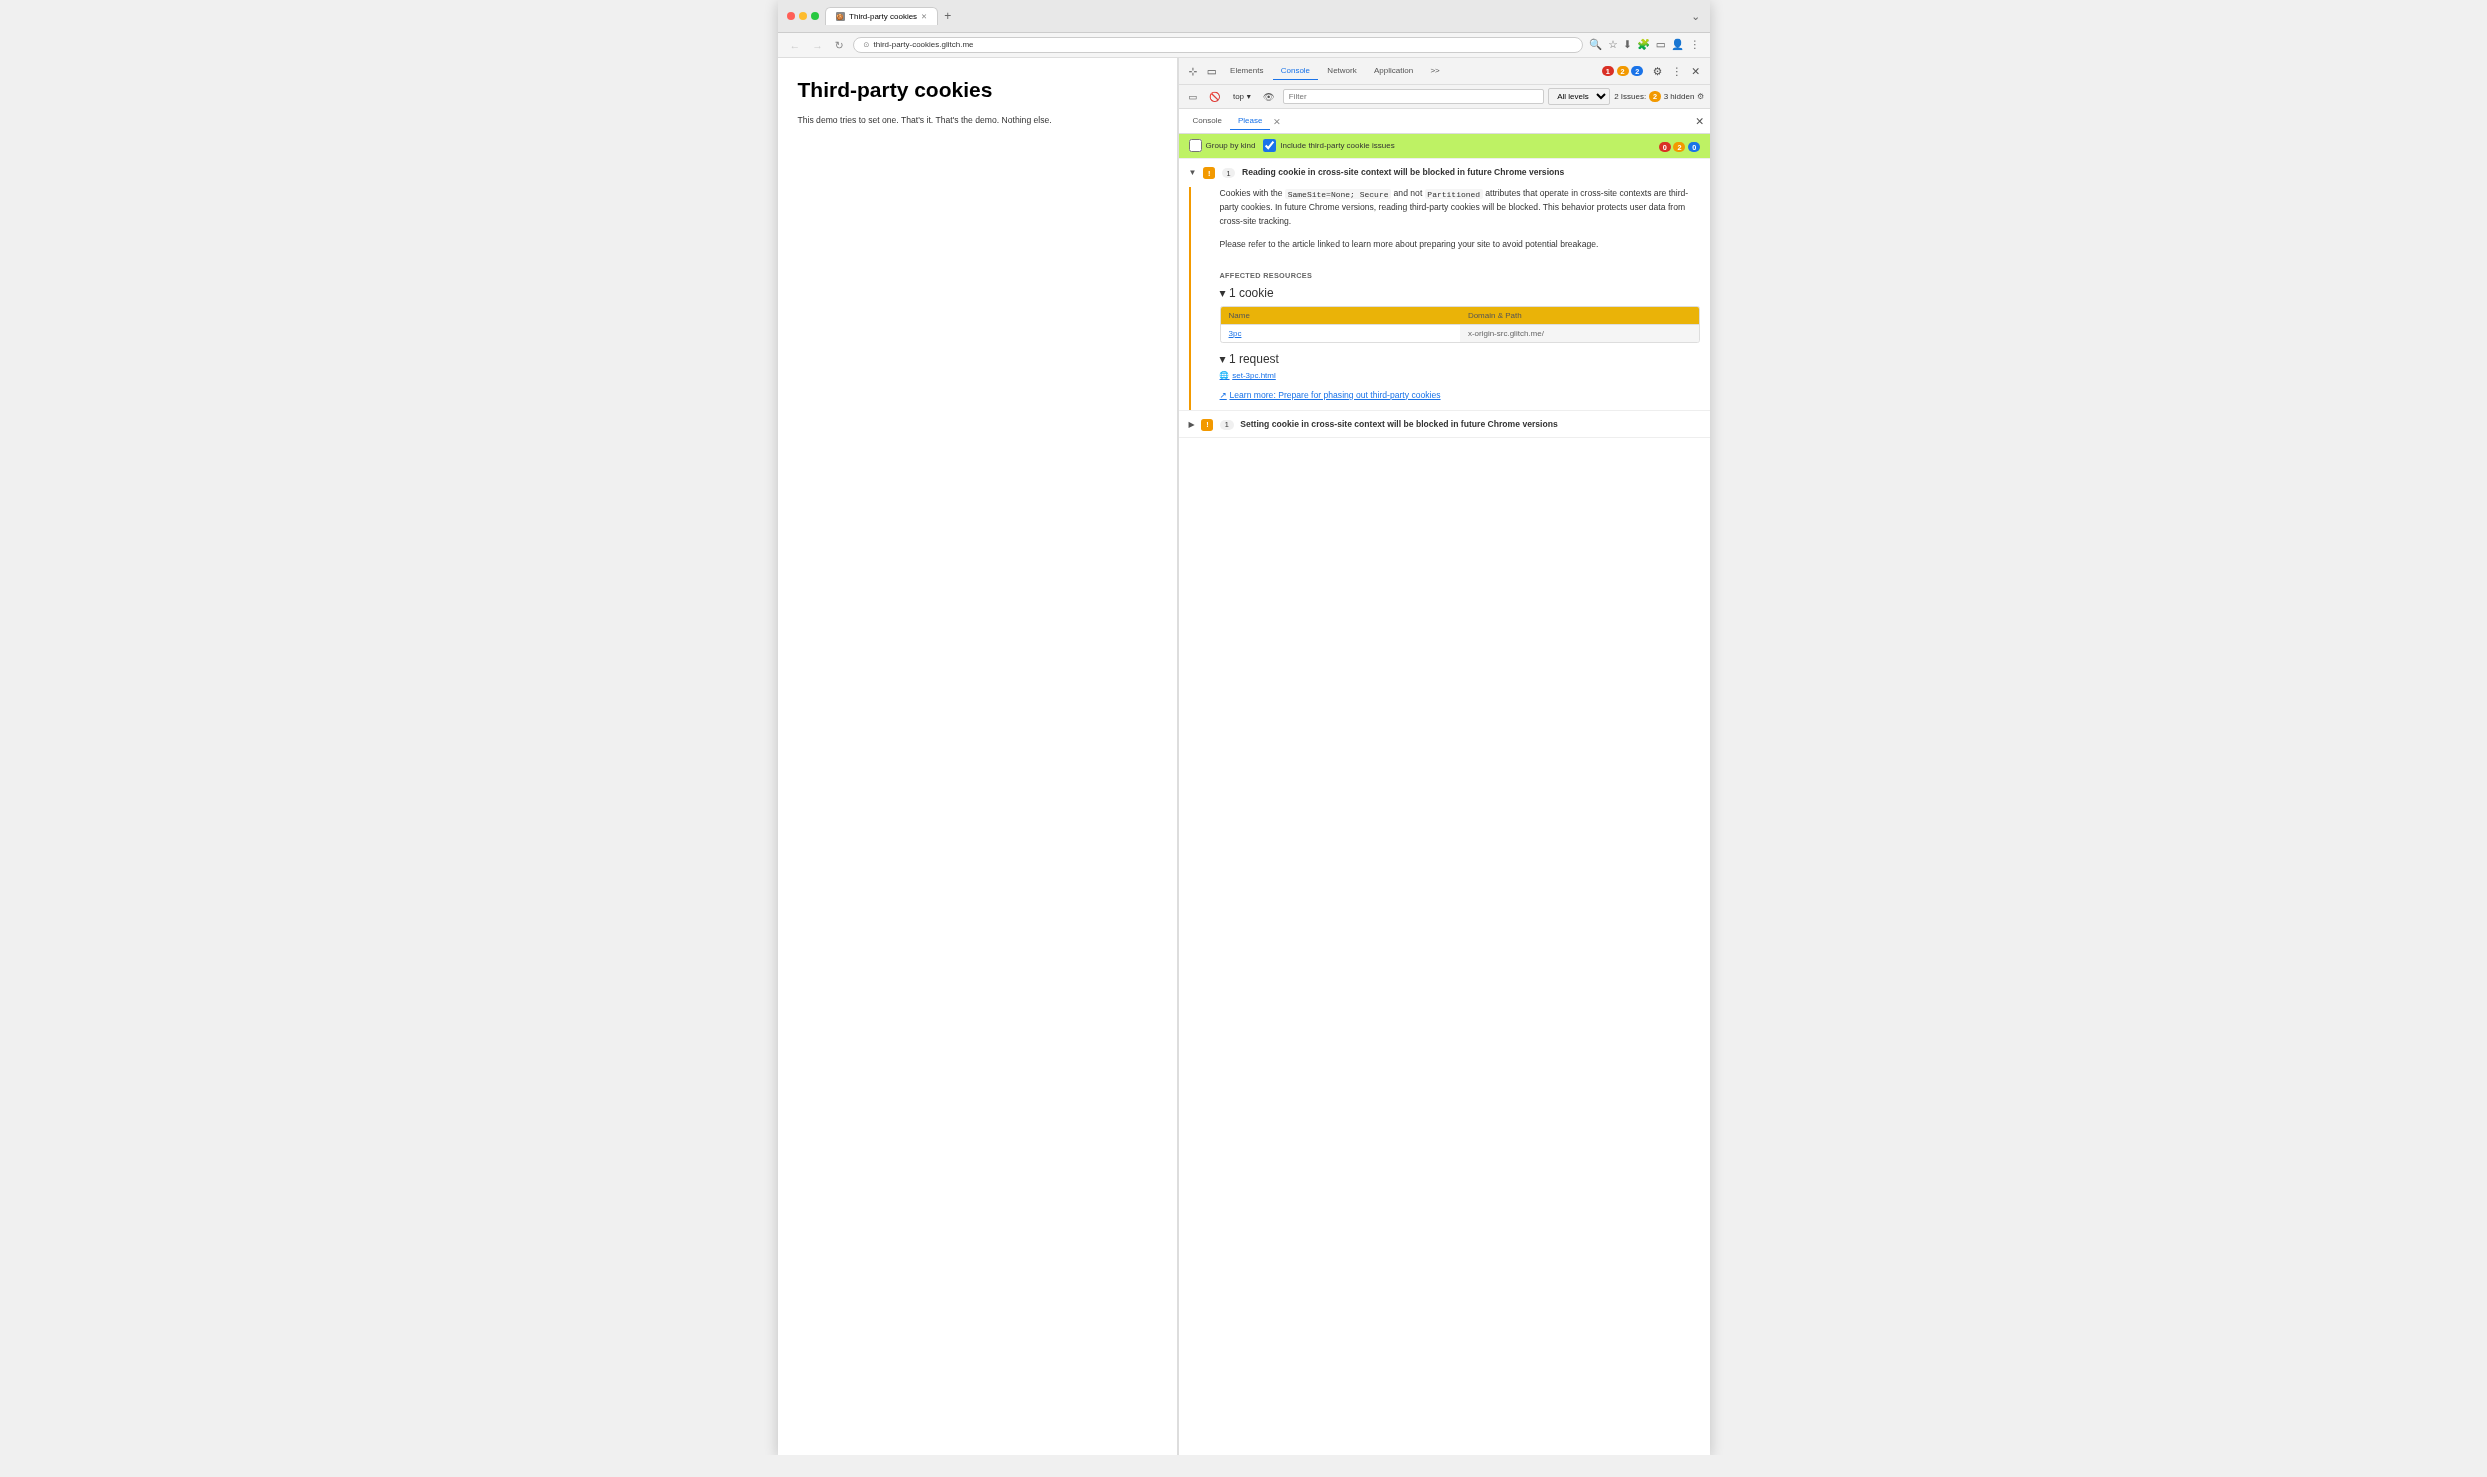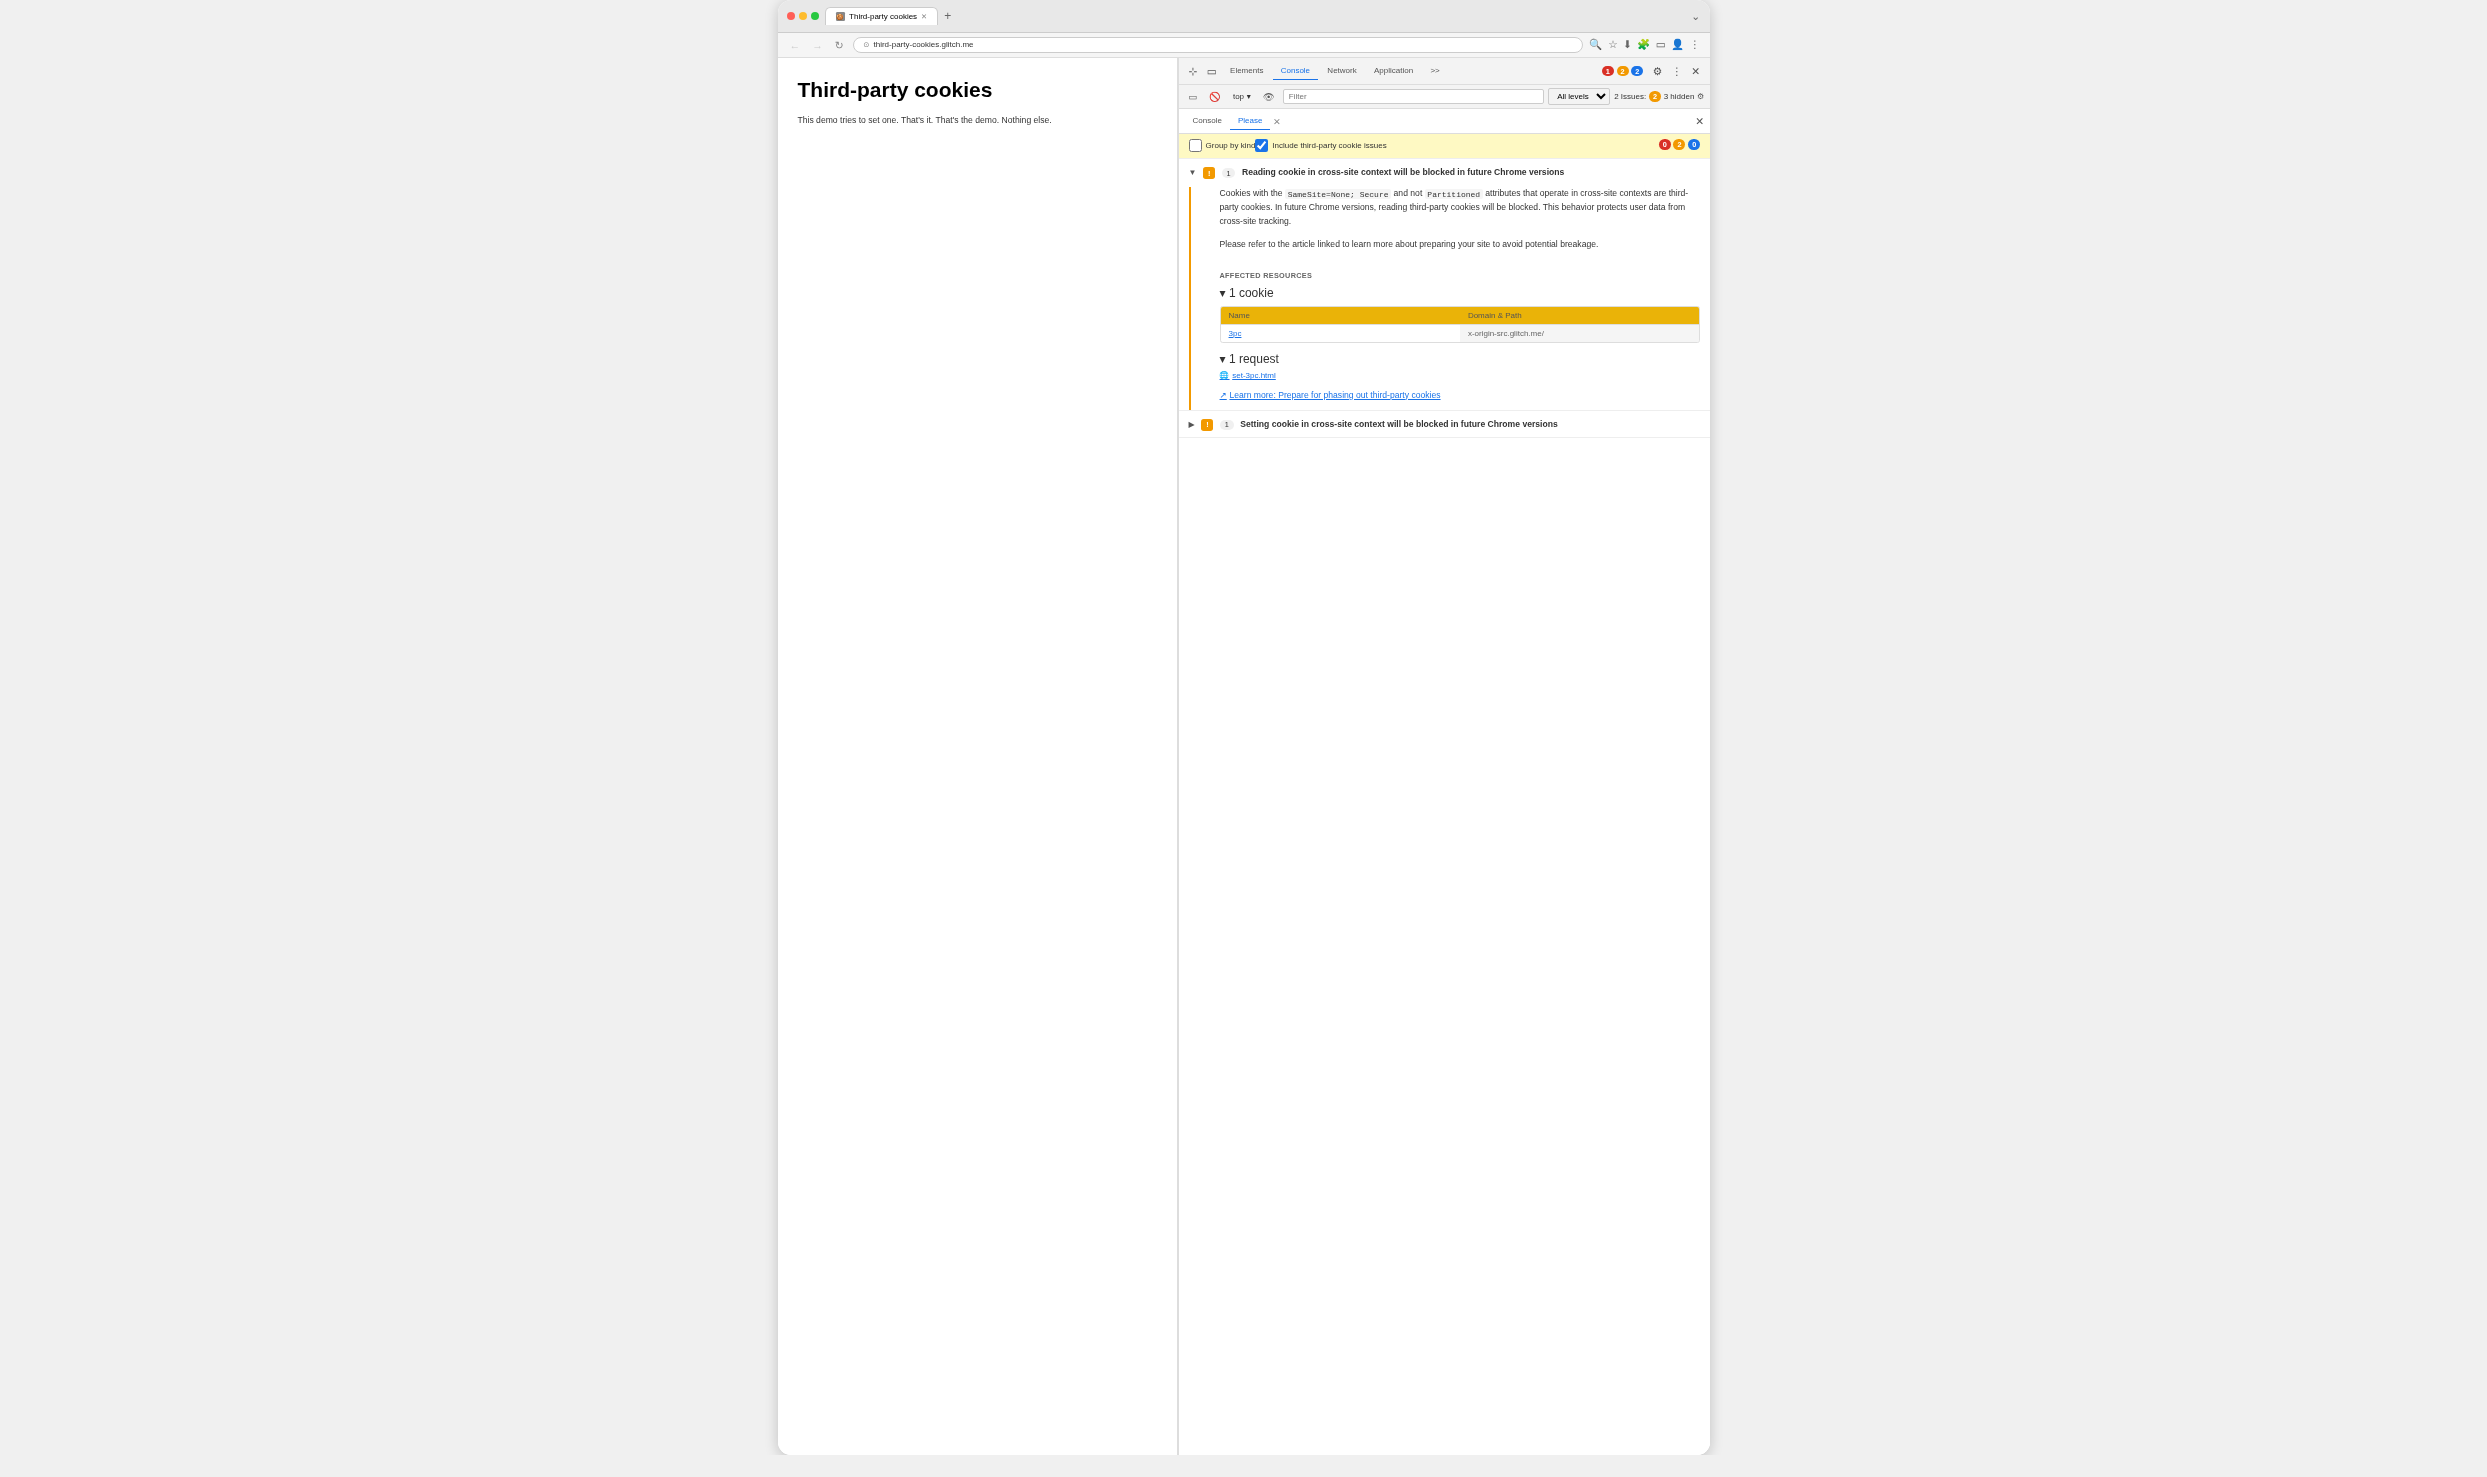--- a/index.html
+++ b/index.html
@@ -1,19 +1,19 @@
 <!DOCTYPE html>
 <html style="font-size:10.6px"><head>
   <meta charset="utf-8">
   <style>
     * { box-sizing: border-box; margin: 0; padding: 0; }
     body { font-family: -apple-system, BlinkMacSystemFont, 'Segoe UI', sans-serif; background: #f0f0f0; font-size: 8.6px; }
 
     
-    .browser-window { width: 100%; max-width: 932px; margin: 0 auto; background: #fff; border-radius: 13px; overflow: hidden; box-shadow: 0 2.7px 13.3px rgba(0,0,0,0.2); }
+    .browser-window { width: 100%; max-width: 932px; margin: 0 auto; background: #fff; border-radius: 0; overflow: hidden; box-shadow: 0 2.7px 13.3px rgba(0,0,0,0.2); }
 
     
     .title-bar { background: #e8e8e8; padding: 6.7px 9.3px; display: flex; align-items: center; gap: 6.7px; border-bottom: 0.7px solid #ccc; }
     .traffic-lights { display: flex; gap: 4px; }
     .traffic-light { width: 8px; height: 8px; border-radius: 50%; }
     .tl-red { background: #ff5f57; }
     .tl-yellow { background: #febc2e; }
     .tl-green { background: #28c840; }
     .tab-bar { display: flex; align-items: center; gap: 2.7px; flex: 1; }
     .tab { background: #fff; border-radius: 5.3px 5.3px 0 0; padding: 4px 9.3px; font-size: 8px; display: flex; align-items: center; gap: 4px; border: 0.7px solid #ccc; border-bottom: none; }
@@ -60,21 +60,21 @@
     .filter-input { flex: 1; border: 0.7px solid #ccc; border-radius: 2px; padding: 2px 5.3px; font-size: 8px; background: #fff; }
     .levels-select { background: #f3f3f3; border: 0.7px solid #ccc; border-radius: 2px; padding: 2px 4px; font-size: 8px; cursor: pointer; }
     .issues-badge { display: flex; align-items: center; gap: 2.7px; font-size: 8px; color: #333; }
 
     
     .issues-tabs { display: flex; align-items: center; padding: 0 5.3px; border-bottom: 0.7px solid #ddd; background: #fff; height: 25px; }
     .issue-tab { padding: 4px 8px; font-size: 8px; cursor: pointer; color: #555; border-bottom: 1.3px solid transparent; }
     .issue-tab.active { color: #1a73e8; border-bottom: 1.3px solid #1a73e8; }
     .issues-tab-close { margin-left: 2.7px; color: #888; cursor: pointer; font-size: 9.3px; }
     .issues-toolbar-close { margin-left: auto; color: #555; cursor: pointer; font-size: 10.6px; }
-    .issues-options { padding: 5.3px 9.3px; border-bottom: 0.7px solid #eee; display: flex; align-items: flex-start; background: #fef9c3; font-size: 8px; }
+    .issues-options { padding: 5.3px 9.3px; border-bottom: 0.7px solid #eee; display: flex; align-items: flex-end; gap: 8px; background: #bef264; font-size: 8px; }
     .checkbox-label { display: flex; align-items: center; gap: 4px; color: #333; }
     .checkbox-label input { accent-color: #1a73e8; }
     .issues-counts { margin-left: auto; display: flex; align-items: center; gap: 2.7px; font-size: 8px; color: #555; }
 
     
     .issues-list { flex: 1; overflow-y: auto; background: #fff; }
     .issue-item { border-bottom: 0.7px solid #eee; }
     .issue-header { padding: 8px 9.3px; display: flex; align-items: flex-start; gap: 6.7px; cursor: pointer; }
     .issue-arrow { color: #555; font-size: 8px; margin-top: 1.3px; }
     .issue-icon { background: #f29900; color: #fff; border-radius: 2.7px; width: 12px; height: 12px; display: flex; align-items: center; justify-content: center; font-size: 7.3px; font-weight: 700; flex-shrink: 0; margin-top: 0.7px; }

